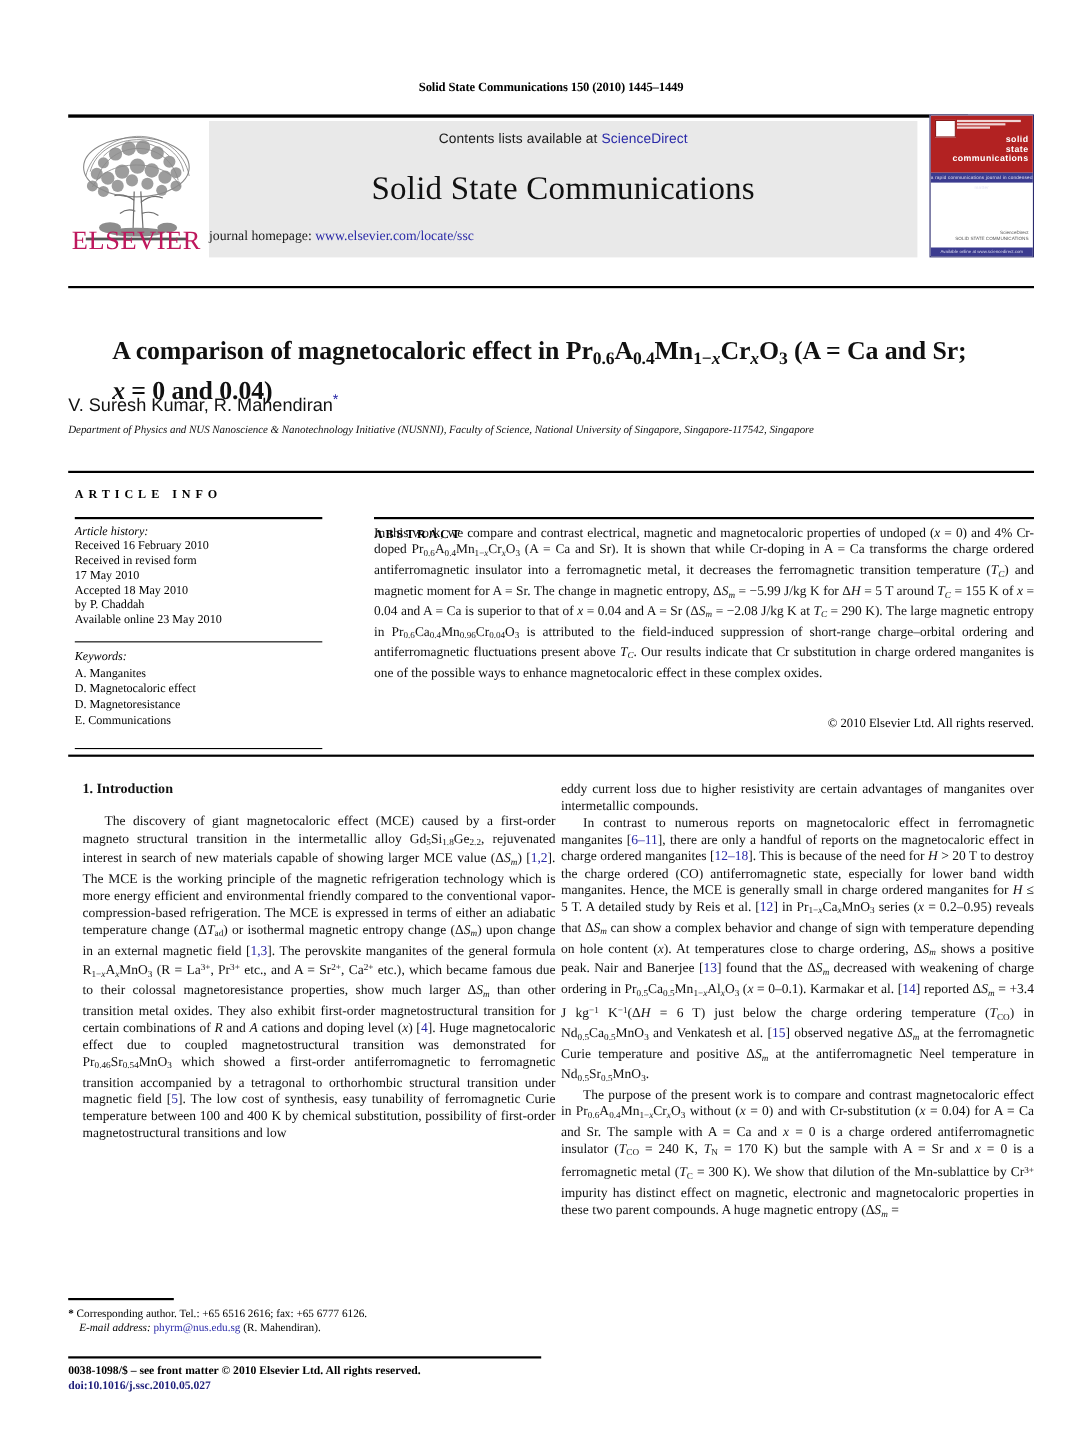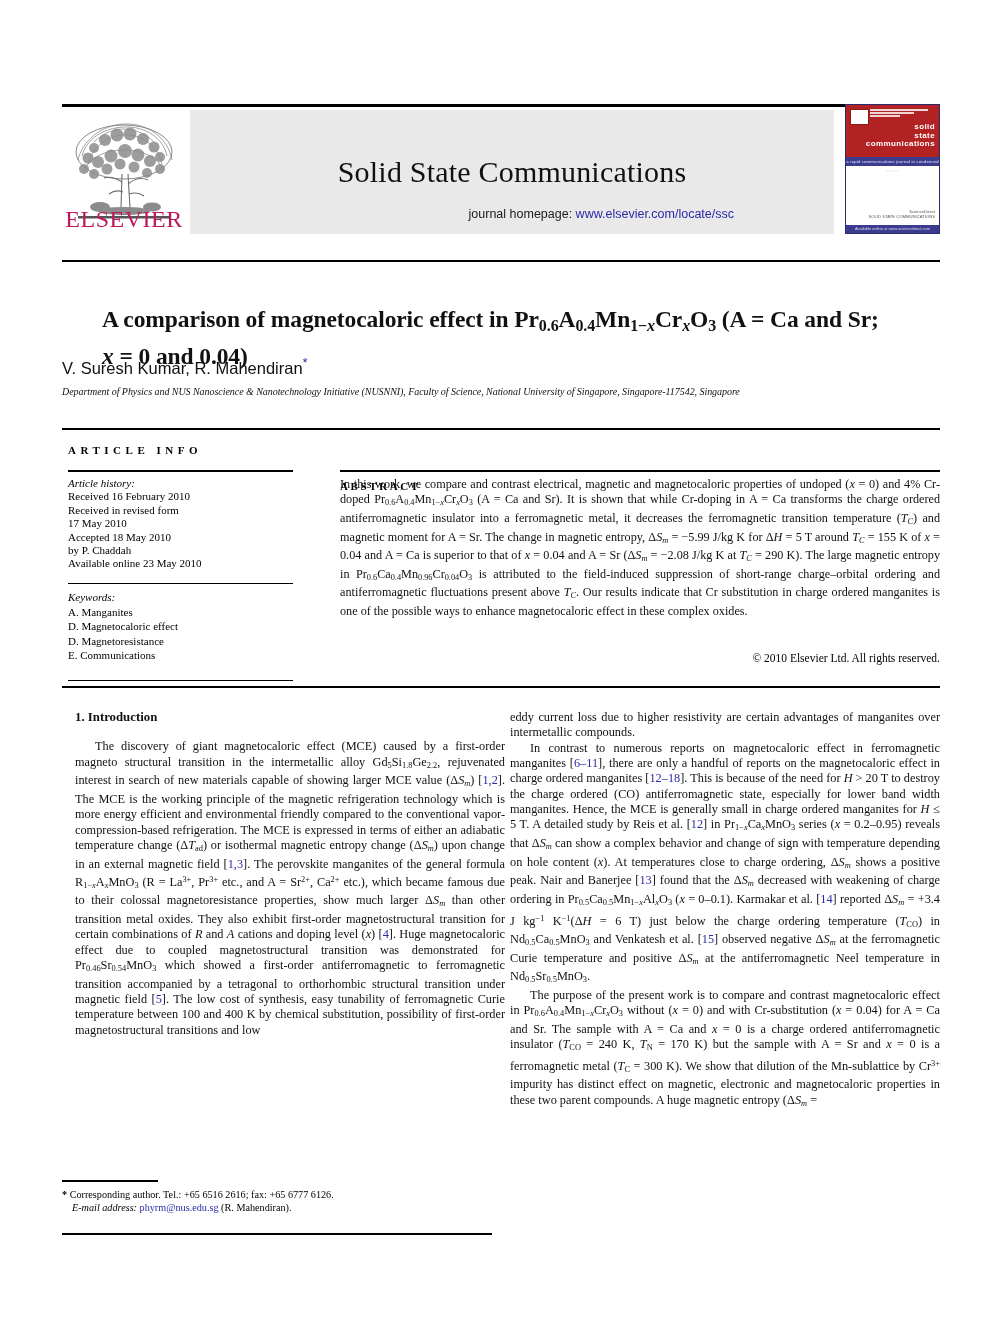--- a/index.html
+++ b/index.html
@@ -72,22 +72,22 @@
     font-family: "Liberation Serif", serif;
     font-size: 30px;
     color: #111;
     letter-spacing: 0.2px;
   }
   .homepage-line {
     position: absolute;
     left: 190px;
     top: 207px;
     width: 544px;
-    text-align: right;
-    font-family: Liberation Sans, sans-serif;
+    text-align: left;
+    font-family: Liberation Serif, serif;
     font-size: 12.5px;
     color: #1a1a1a;
   }
   .hp-link { color: #2a2aa8; }
 
   
   .elsevier-logo {
     position: absolute;
     left: 64px;
     top: 112px;
@@ -380,24 +380,28 @@
   sub { font-size: 0.68em; vertical-align: -0.28em; }
   sup { font-size: 0.68em; vertical-align: 0.42em; }
   i, em { font-style: italic; }
   .ref { color: #2a2aa8; }
 </style>
 </head>
 <body>
 
 <div class="page">
 
+  <div class="running-head">Solid State Communications 150 (2010) 1445–1449</div>
 
   <div class="header-rule"></div>
   <div class="header-band"></div>
 
+  <div class="contents-line">
+    <span>Contents lists available at </span><span class="sd-link">ScienceDirect</span>
+  </div>
 
   <div class="journal-title">Solid State Communications</div>
 
   <div class="homepage-line">
     <span>journal homepage: </span><span class="hp-link">www.elsevier.com/locate/ssc</span>
   </div>
 
   <div class="elsevier-logo">
     <svg viewBox="0 0 120 122" width="120" height="122" aria-hidden="true">
       <g fill="#7a7a7a" stroke="#6e6e6e" stroke-width="0.5">
@@ -534,14 +538,18 @@
   <div class="fn-rule"></div>
   <div class="footnote">
     <span class="fstar">*</span>
     <span>Corresponding author. Tel.: +65 6516 2616; fax: +65 6777 6126.</span><br>
     <span style="display:inline-block;width:10px"></span><span class="fn-i">E-mail address:</span>
     <span class="mail-link">phyrm@nus.edu.sg</span>
     <span>(R. Mahendiran).</span>
   </div>
 
   <div class="foot-rule"></div>
+  <div class="footer-text">
+    <div>0038-1098/$ – see front matter © 2010 Elsevier Ltd. All rights reserved.</div>
+    <div class="doi">doi:10.1016/j.ssc.2010.05.027</div>
+  </div>
 
 </div>
 
 </body></html>

